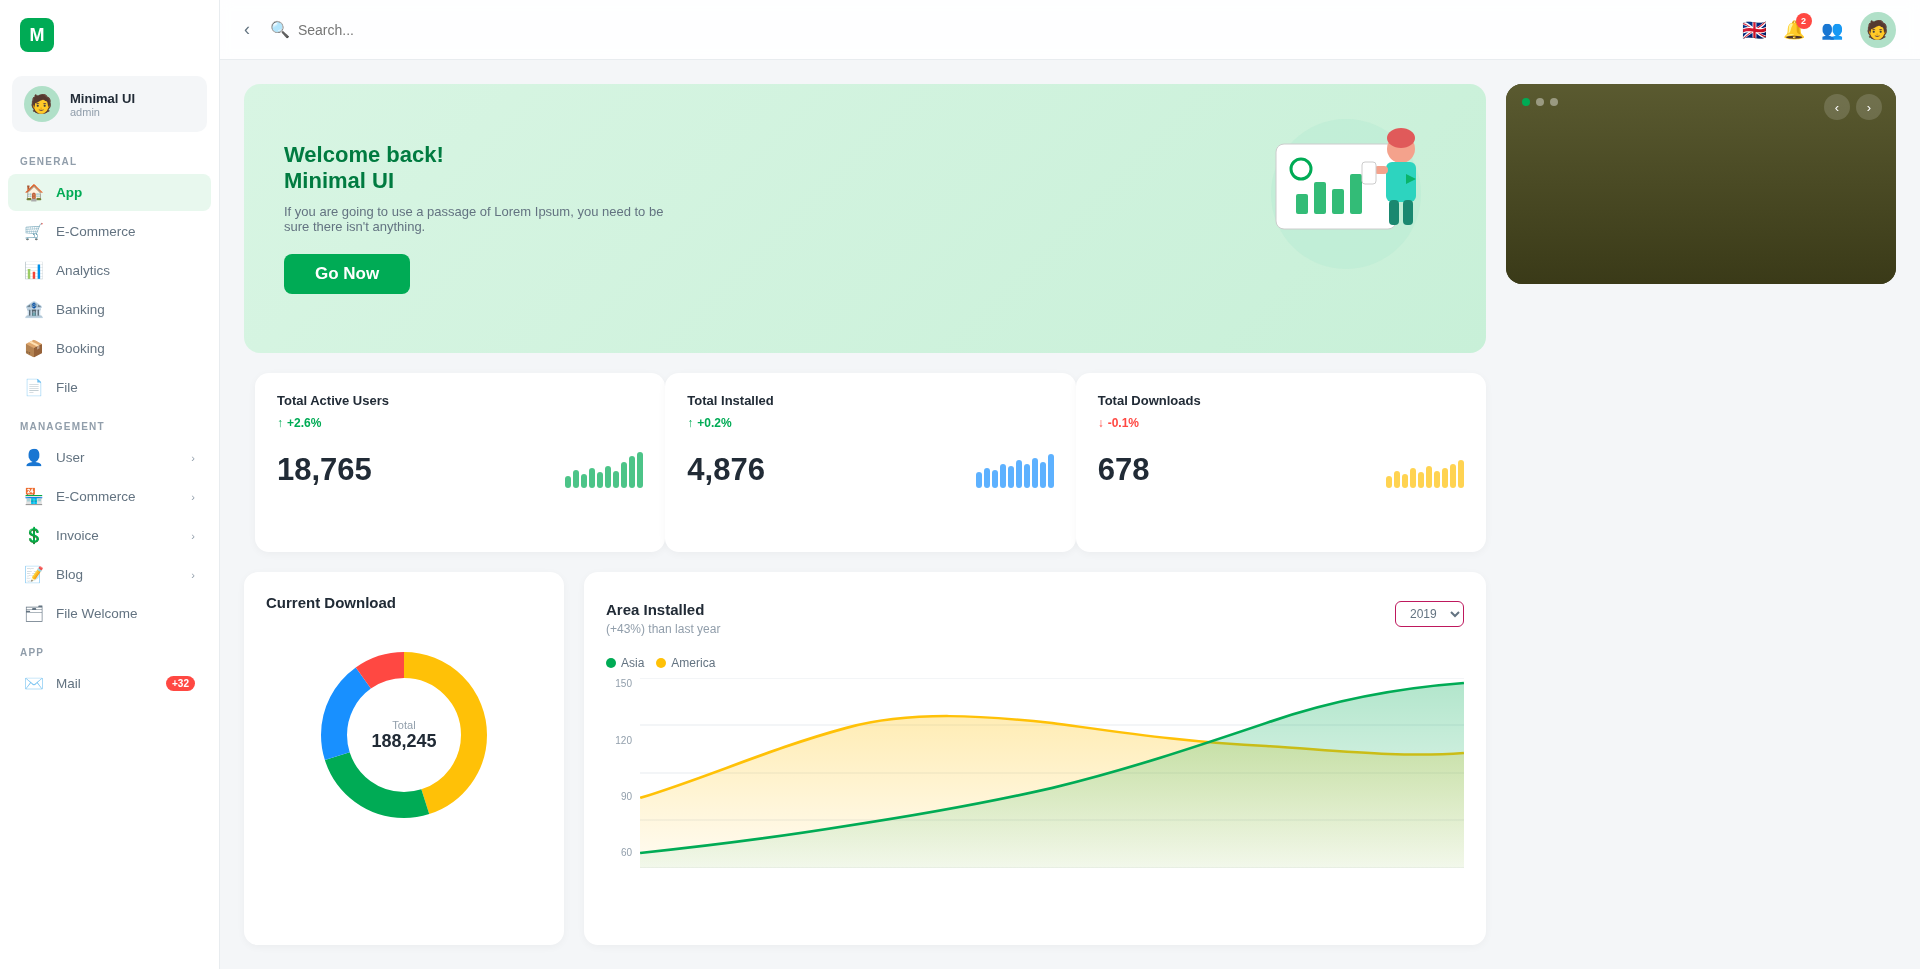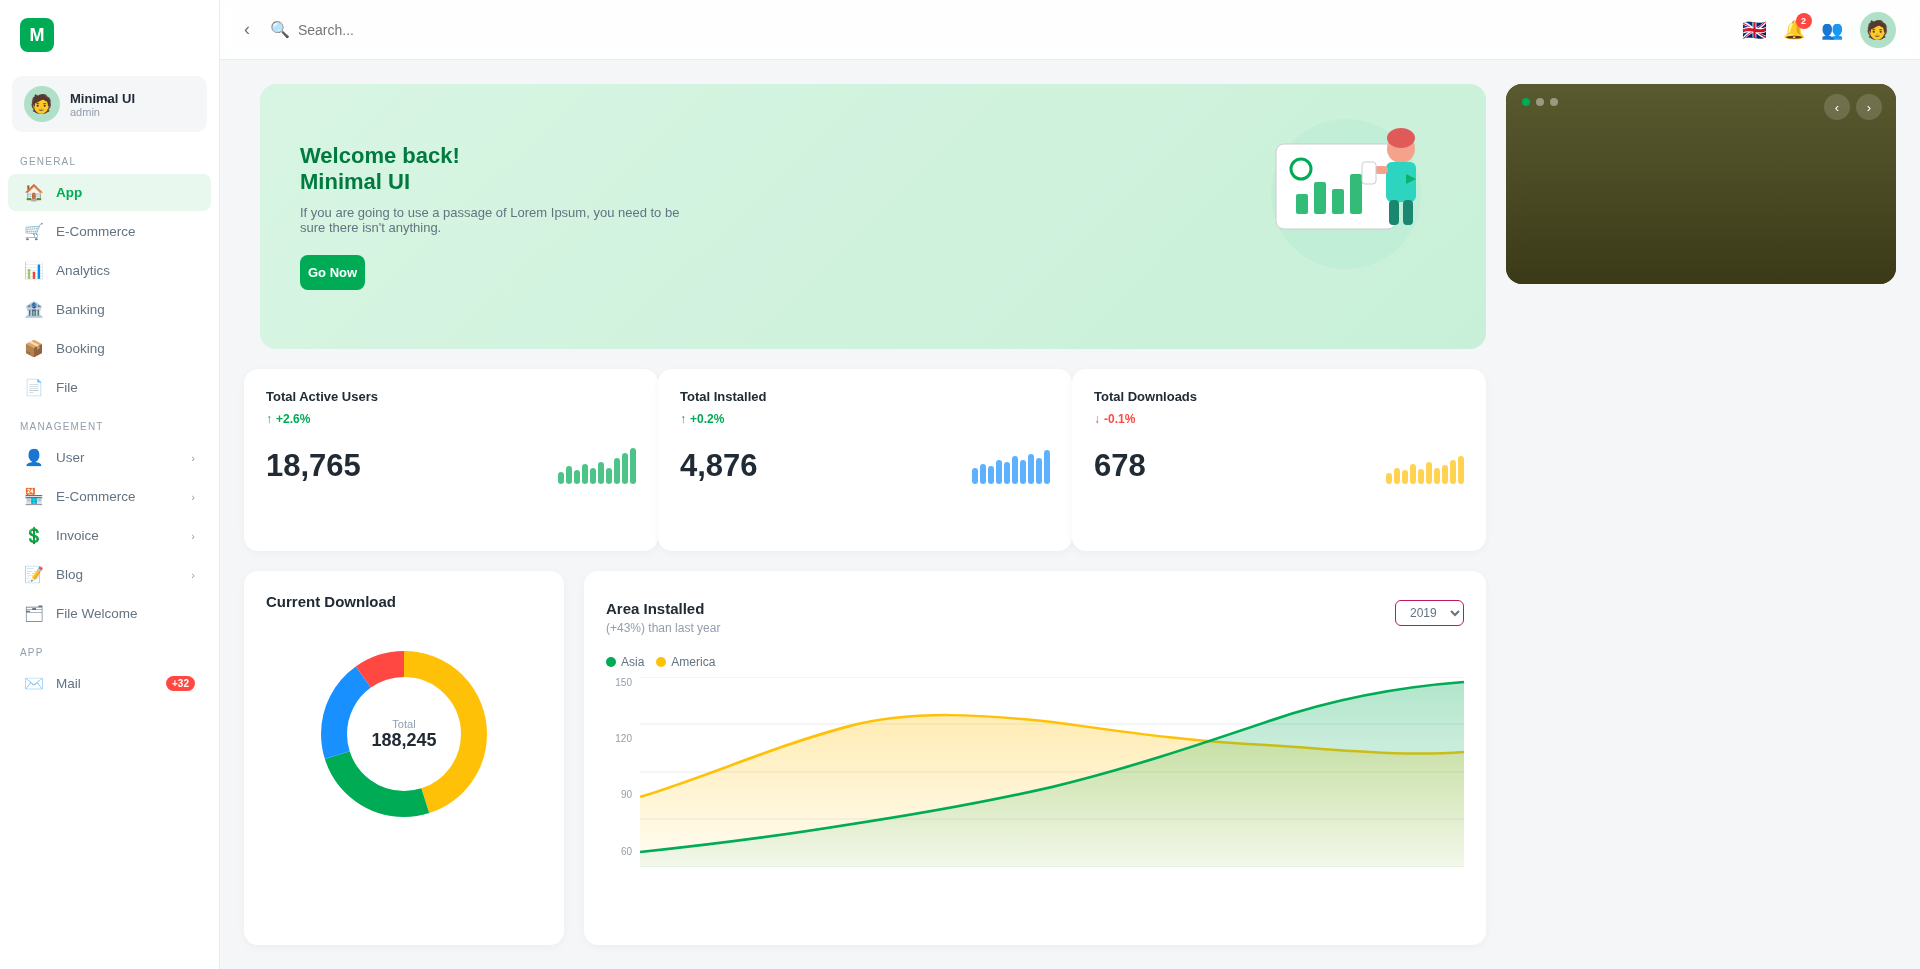--- a/index.html
+++ b/index.html
@@ -51,21 +51,21 @@
       align-items: center;
       justify-content: center;
       font-size: 18px;
       overflow: hidden;
     }
     .user-name { font-size: 13px; font-weight: 600; color: #212b36; }
     .user-role { font-size: 11px; color: #919eab; }
 
     .sidebar-section-label {
       font-size: 10px;
-      font-weight: 400;
+      font-weight: 700;
       color: #919eab;
       letter-spacing: 1.2px;
       padding: 14px 20px 6px;
       text-transform: uppercase;
     }
     .sidebar-item {
       display: flex;
       align-items: center;
       gap: 12px;
       padding: 9px 16px;
@@ -140,33 +140,32 @@
     
     .welcome-banner {
       background: linear-gradient(135deg, #d8f5e3 0%, #c8f0d8 100%);
       border-radius: 16px;
       padding: 36px 40px;
       display: flex;
       align-items: center;
       position: relative;
       overflow: hidden;
       min-height: 200px;
-      margin-left: 16px;
     }
     .welcome-text { flex: 1; }
     .welcome-text h2 { font-size: 22px; font-weight: 700; color: #00ab55; margin-bottom: 4px; }
     .welcome-text h2 span { color: #007b40; }
     .welcome-text p { font-size: 13px; color: #637381; margin: 10px 0 20px; max-width: 380px; }
     .btn-go-now {
       background: #00ab55;
       color: white;
       border: none;
       border-radius: 8px;
-      padding: 10px 8px;
-      font-size: 13px;
+      padding: 10px 31px;
+      font-size: 17px;
       font-weight: 600;
       cursor: pointer;
     }
     .welcome-illustration {
       position: absolute;
       right: 40px;
       top: 10px;
       width: 200px;
       height: 180px;
     }
@@ -214,20 +213,21 @@
       background: linear-gradient(to bottom, #5a5a30 0%, #3a3a18 100%);
       z-index: 0;
     }
     .featured-content { position: relative; z-index: 1; }
 
     
     .stats-row {
       grid-column: 1 / 2;
       display: grid;
       grid-template-columns: 1fr 1fr 1fr;
+      margin-left: 11px;
     }
     .stat-card {
       background: white;
       border-radius: 14px;
       padding: 20px 22px;
       box-shadow: 0 2px 8px rgba(0,0,0,0.04);
     }
     .stat-label { font-size: 13px; color: #212b36; font-weight: 600; margin-bottom: 8px; }
     .stat-change {
       display: flex; align-items: center; gap: 4px;

